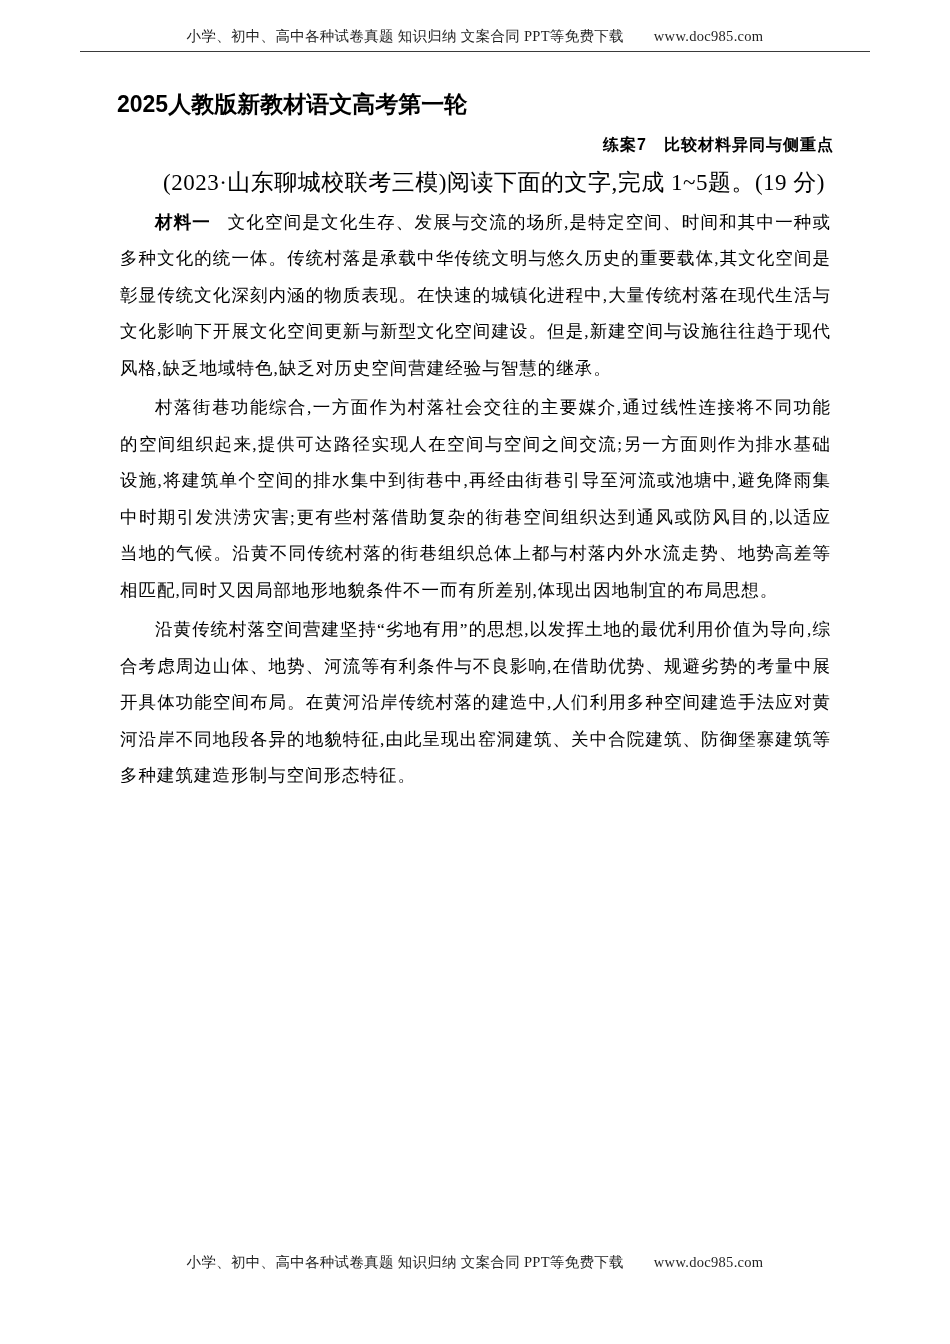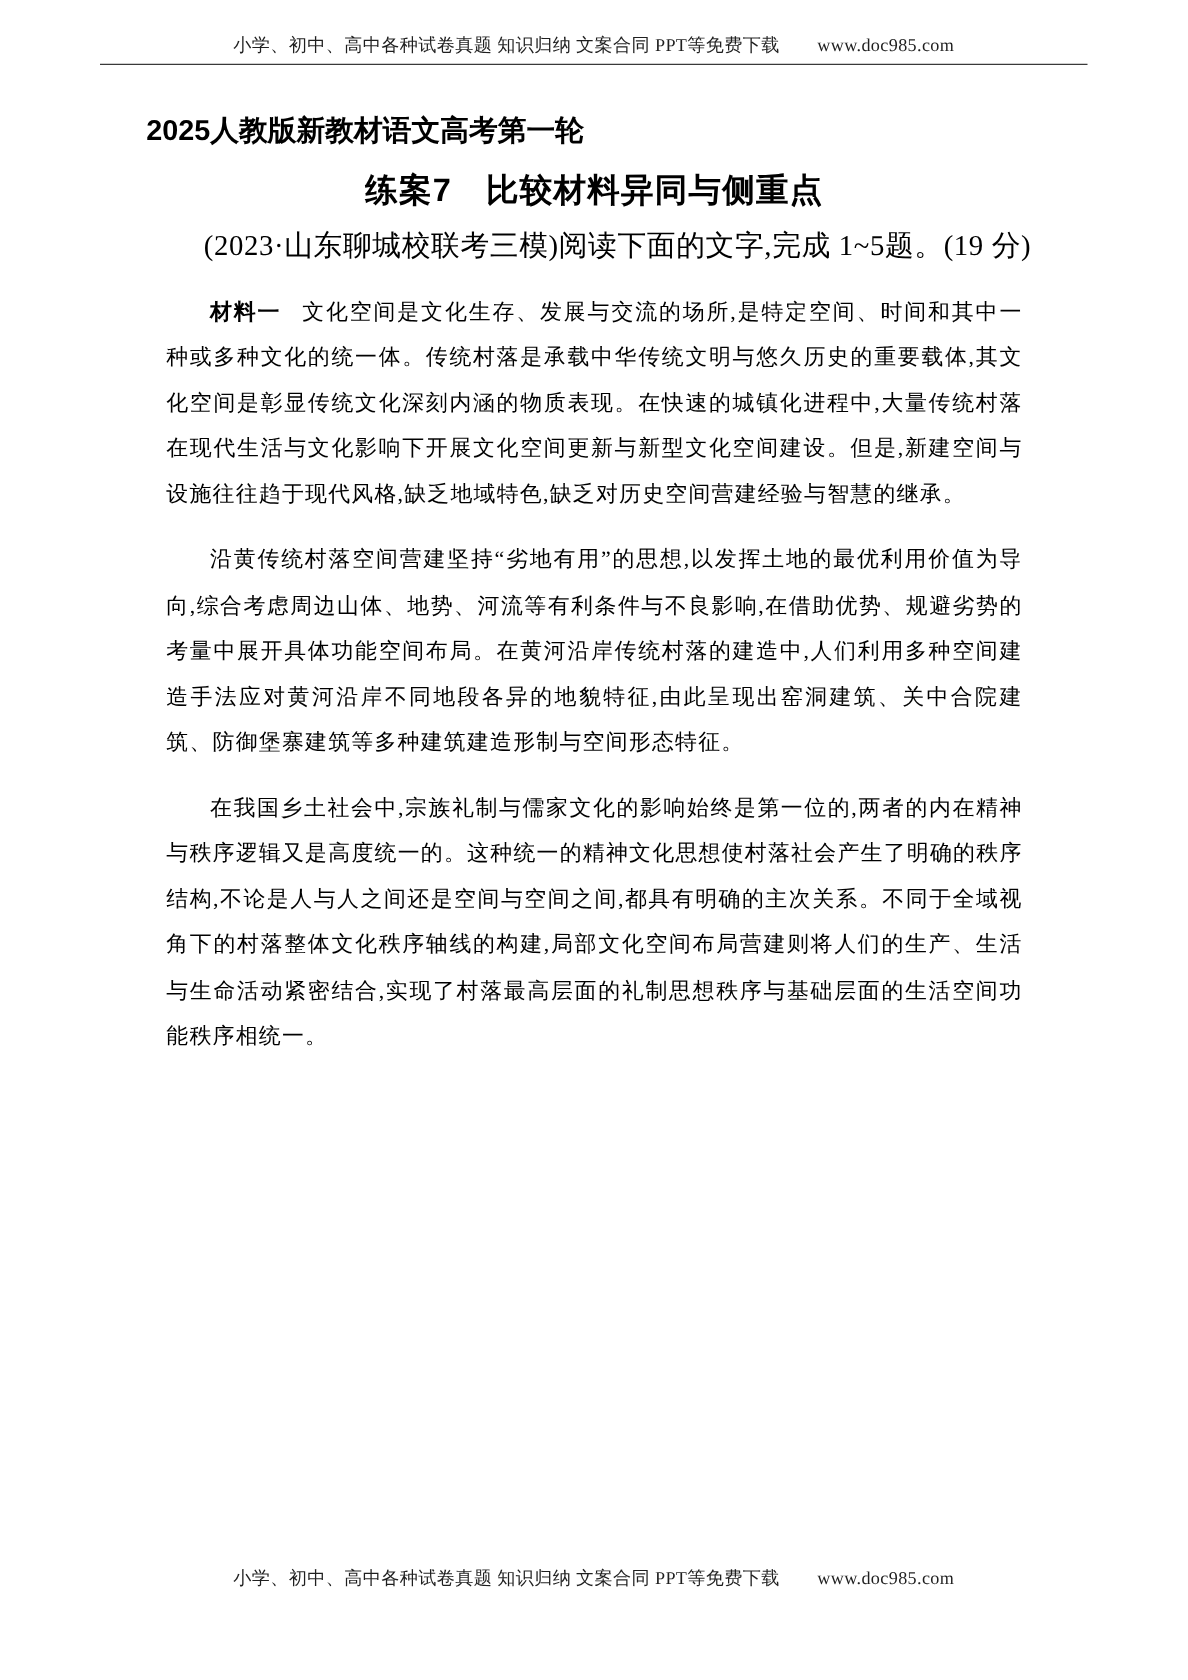--- a/index.html
+++ b/index.html
@@ -50,40 +50,40 @@
     width: 717px;
   }
   .series-title {
     font-size: 23px;
     line-height: 1.25;
     font-weight: bold;
     font-family: "Liberation Sans", "DejaVu Sans", sans-serif;
     margin: 0 0 16px 0;
   }
   .lesson-title {
-    font-size: 26px;
+    font-size: 16px;
     font-weight: bold;
-    text-align: center;
+    text-align: right;
     font-family: "Liberation Sans", "DejaVu Sans", sans-serif;
     margin: 0 0 9px 0;
     letter-spacing: 1px;
   }
   .intro-para {
     font-size: 23px;
     line-height: 36px;
     text-indent: 2em;
     margin: 0;
     letter-spacing: 0.5px;
   }
   .body-para {
     font-size: 17.5px;
     line-height: 36.5px;
     text-align: justify;
     text-indent: 2em;
-    margin: 16px;
+    margin: 3px;
     letter-spacing: 1px;
   }
   .material-label {
     font-weight: bold;
     font-family: "Liberation Sans", "DejaVu Sans", sans-serif;
     margin-right: 0.95em;
     letter-spacing: 1px;
   }
   .page-footer {
     position: absolute;
@@ -112,24 +112,24 @@
 
     <h1 class="series-title">2025人教版新教材语文高考第一轮</h1>
 
     <h2 class="lesson-title">练案7　比较材料异同与侧重点</h2>
 
     <p class="intro-para">(2023·山东聊城校联考三模)阅读下面的文字,完成 1~5题。(19 分)</p>
 
     <p class="body-para"><b class="material-label">材料一</b><span>文化空间是文化生存、发展与交流的场所,是特定空间、时间和其中一种或多种文化的统一体。传统村落是承载中华传统文明与悠久历史的重要载体,其文化空间是彰显传统文化深刻内涵的物质表现。在快速的城镇化进程中,大量传统村落在现代生活与文化影响下开展文化空间更新与新型文化空间建设。但是,新建空间与设施往往趋于现代风格,缺乏地域特色,缺乏对历史空间营建经验与智慧的继承。</span></p>
 
 
+    <p class="body-para">村落街巷功能综合,一方面作为村落社会交往的主要媒介,通过线性连接将不同功能的空间组织起来,提供可达路径实现人在空间与空间之间交流;另一方面则作为排水基础设施,将建筑单个空间的排水集中到街巷中,再经由街巷引导至河流或池塘中,避免降雨集中时期引发洪涝灾害;更有些村落借助复杂的街巷空间组织达到通风或防风目的,以适应当地的气候。沿黄不同传统村落的街巷组织总体上都与村落内外水流走势、地势高差等相匹配,同时又因局部地形地貌条件不一而有所差别,体现出因地制宜的布局思想。</p>
 
     <p class="body-para">沿黄传统村落空间营建坚持“劣地有用”的思想,以发挥土地的最优利用价值为导向,综合考虑周边山体、地势、河流等有利条件与不良影响,在借助优势、规避劣势的考量中展开具体功能空间布局。在黄河沿岸传统村落的建造中,人们利用多种空间建造手法应对黄河沿岸不同地段各异的地貌特征,由此呈现出窑洞建筑、关中合院建筑、防御堡寨建筑等多种建筑建造形制与空间形态特征。</p>
 
-    <p class="body-para">在我国乡土社会中,宗族礼制与儒家文化的影响始终是第一位的,两者的内在精神与秩序逻辑又是高度统一的。这种统一的精神文化思想使村落社会产生了明确的秩序结构,不论是人与人之间还是空间与空间之间,都具有明确的主次关系。不同于全域视角下的村落整体文化秩序轴线的构建,局部文化空间布局营建则将人们的生产、生活与生命活动紧密结合,实现了村落最高层面的礼制思想秩序与基础层面的生活空间功能秩序相统一。</p>
 
   </div>
 
   <div class="page-footer">
     <span>小学、初中、高中各种试卷真题 知识归纳 文案合同 PPT等免费下载</span><a class="site" href="#">www.doc985.com</a>
   </div>
 
 </div>
 
 </body></html>

